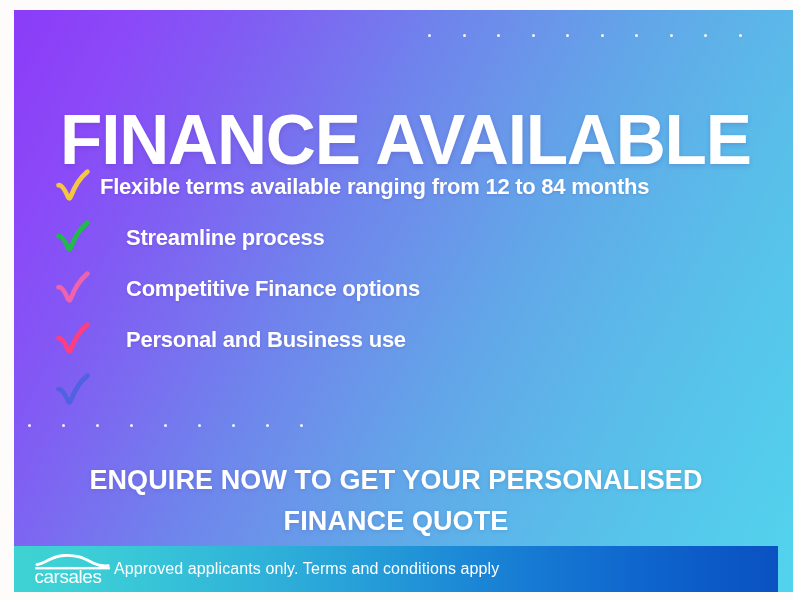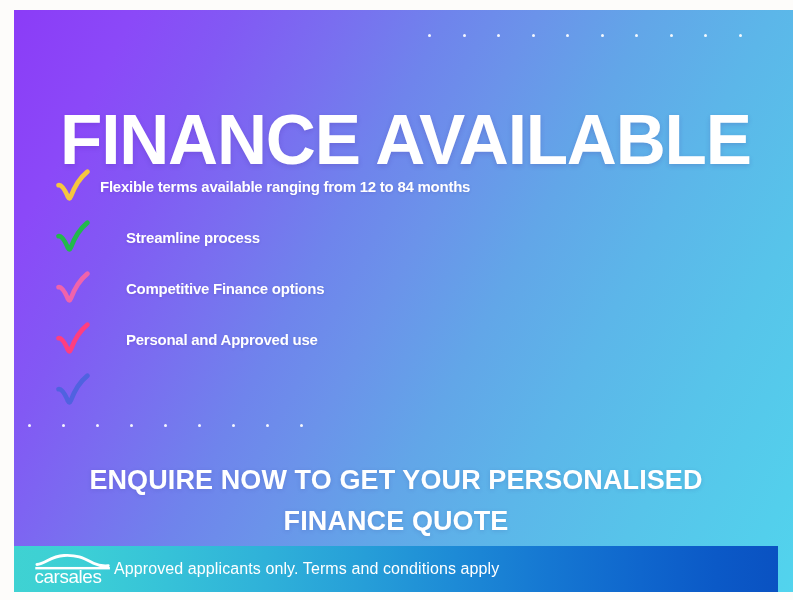--- a/index.html
+++ b/index.html
@@ -94,21 +94,21 @@
     width: 46px;
     height: 44px;
     flex: 0 0 46px;
     display: flex;
     align-items: center;
     justify-content: center;
   }
   .check-wrap svg { display: block; }
   .bullet-label {
     color: #ffffff;
-    font-size: 15px;
+    font-size: 22px;
     font-weight: 700;
     letter-spacing: -0.25px;
     white-space: nowrap;
     text-shadow: 0 1px 3px rgba(60,40,140,0.18);
     margin-left: 4px;
   }
 
   
   #cta {
     position: absolute;
@@ -208,21 +208,21 @@
           </svg>
         </span>
         <span class="bullet-label">Competitive Finance options</span>
       </div>
       <div class="bullet">
         <span class="check-wrap">
           <svg viewBox="0 0 44 42" width="40" height="38">
             <path d="M6 19 C9 18 12.5 23 16.5 32 C17.5 34 18.6 34.2 19.6 31.5 C23.5 21 30 10.5 38 4" fill="none" stroke="#ff3e7f" stroke-width="5.2" stroke-linecap="round" stroke-linejoin="round"></path>
           </svg>
         </span>
-        <span class="bullet-label">Personal and Approved use</span>
+        <span class="bullet-label">Personal and Business use</span>
       </div>
       <div class="bullet">
         <span class="check-wrap">
           <svg viewBox="0 0 44 42" width="40" height="38">
             <path d="M6 19 C9 18 12.5 23 16.5 32 C17.5 34 18.6 34.2 19.6 31.5 C23.5 21 30 10.5 38 4" fill="none" stroke="#5062e0" stroke-width="5.2" stroke-linecap="round" stroke-linejoin="round"></path>
           </svg>
         </span>
       </div>
     </div>
 

